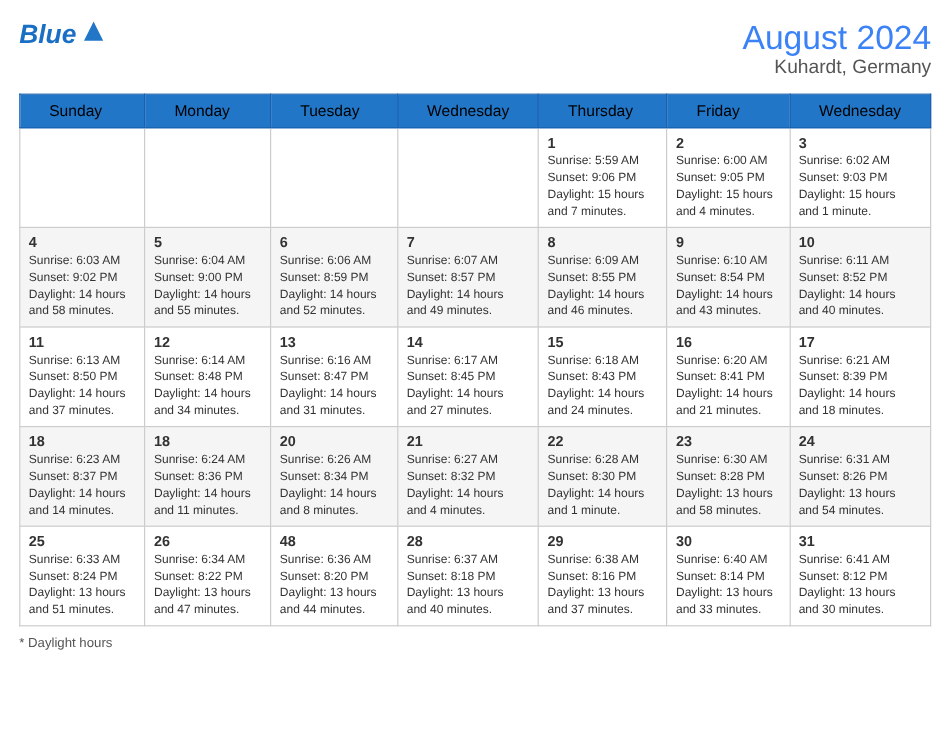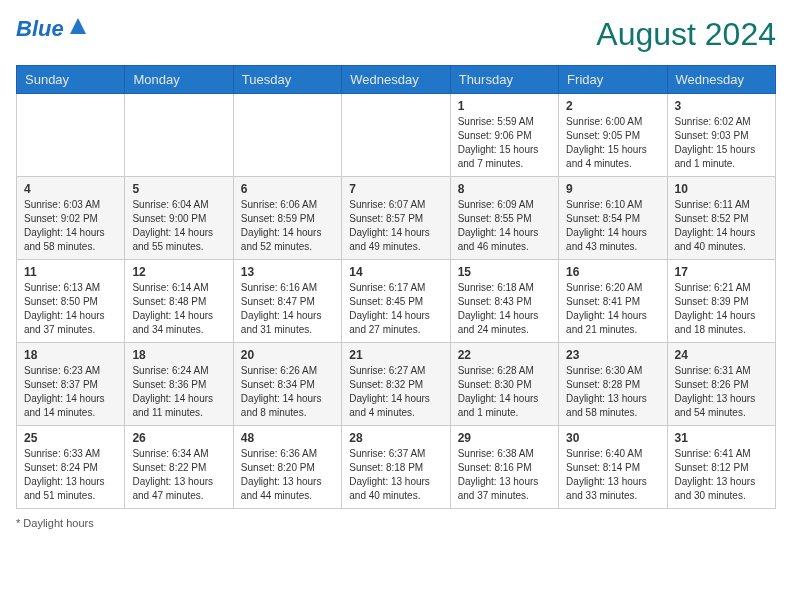--- a/index.html
+++ b/index.html
@@ -27,38 +27,38 @@
       font-size: 22px;
       font-weight: bold;
       color: #333;
     }
     .logo-general { color: #333; }
     .logo-blue { color: #1a6fc4; font-style: italic; }
     .title-section {
       text-align: right;
     }
     .month-title {
-      font-size: 32px;
+      font-size: 28px;
       font-weight: normal;
-      color: #0f766e;
+      color: #3b82f6;
     }
     .location {
       font-size: 16px;
       color: #555;
     }
     .calendar {
       width: 100%;
       border-collapse: collapse;
       border: 1px solid #ccc;
     }
     .calendar th {
       background-color: #2176c7;
-      color: #e5e5e5;
+      color: #000000;
       text-align: left;
-      padding: 6px 8px;
+      padding: 6px 24px;
       font-size: 13px;
       font-weight: normal;
       border: 1px solid #1a60b0;
     }
     .calendar td {
       vertical-align: top;
       padding: 5px 7px;
       border: 1px solid #ccc;
       width: 14.28%;
       min-height: 80px;
@@ -101,20 +101,21 @@
       <span class="logo-blue">Blue</span>
       <div style="display:inline-block; margin-left:4px;">
         <svg width="20" height="20" viewBox="0 0 20 20">
           <polygon points="10,2 18,18 2,18" fill="#2176c7"></polygon>
         </svg>
       </div>
     </div>
   </div>
   <div class="title-section">
     <div class="month-title">August 2024</div>
+    <div class="location">Kuhardt, Germany</div>
   </div>
 </div>
 
 <table class="calendar">
   <thead>
     <tr>
       <th>Sunday</th>
       <th>Monday</th>
       <th>Tuesday</th>
       <th>Wednesday</th>

